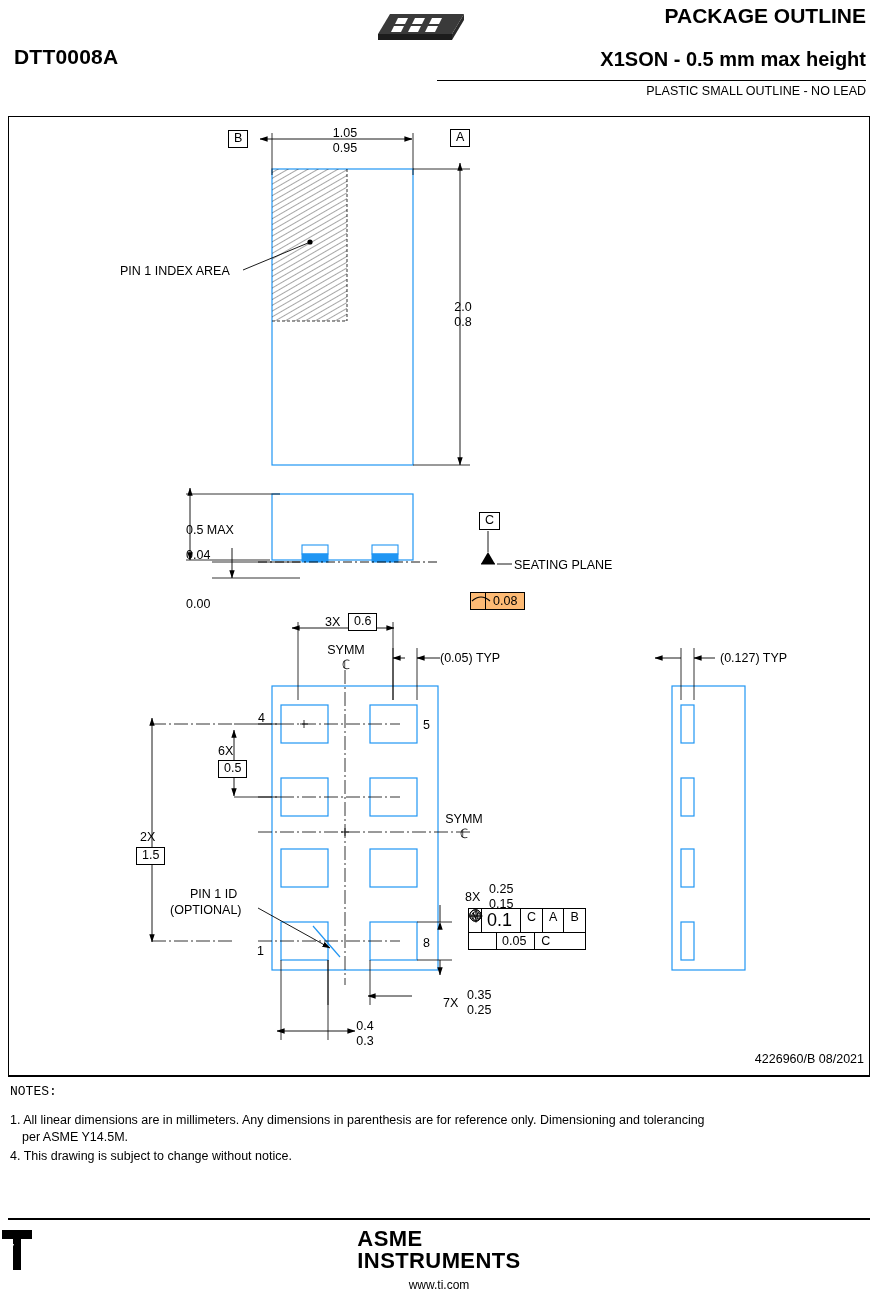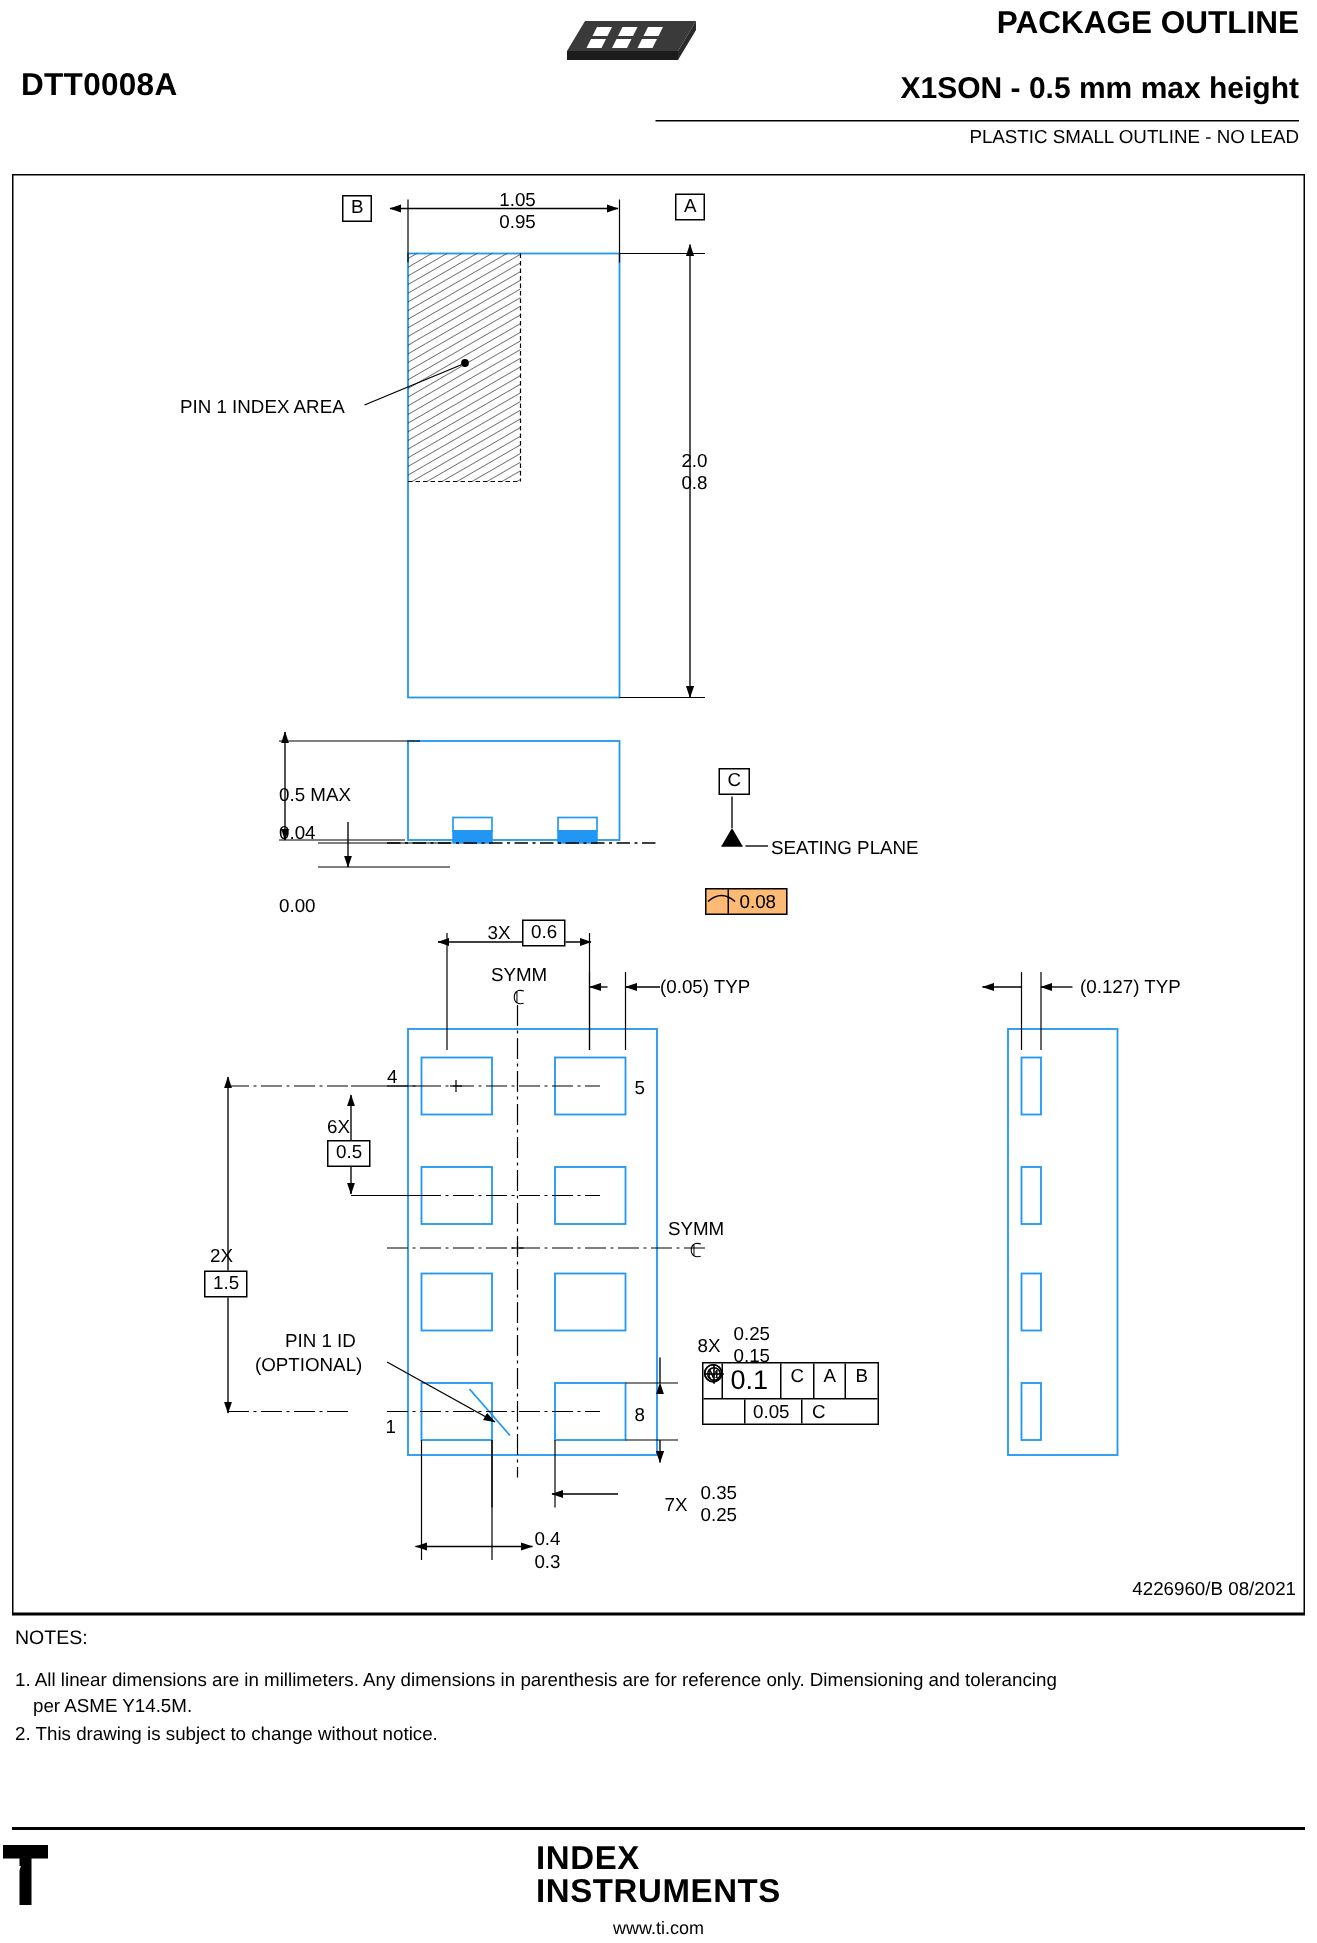--- a/index.html
+++ b/index.html
@@ -41,21 +41,21 @@
 
   
   .frame {
     position:absolute; left:8px; top:116px; width:862px; height:960px;
     border:1.3px solid #000;
   }
   .footer-rule {
     position:absolute; left:8px; top:1076px; width:862px; height:0;
     border-top:1.3px solid #000;
   }
-  .notes-title { position:absolute; left:10px; top:1084px; font-size:13px; }
+  .notes-title { position:absolute; left:10px; top:1084px; font-size:13px;font-family:Liberation Mono, monospace; }
   .notes-list { position:absolute; left:10px; top:1112px; font-size:12.5px; line-height:1.28; width:840px;}
   .notes-list div { margin-bottom:1px; }
   .notes-indent { padding-left:12px; }
 
   .bot-rule {
     position:absolute; left:8px; top:1218px; width:862px; height:0;
     border-top:2.6px solid #000;
   }
   .ti-logo { position:absolute; left:0; right:0; top:1228px; text-align:center; }
   .ti-url { position:absolute; left:0; right:0; top:1278px; text-align:center; font-size:12px; }
@@ -318,31 +318,31 @@
     </div>
   </div>
 
   <div class="docid">4226960/B   08/2021</div>
 
   <div class="footer-rule"></div>
   <div class="notes-title">NOTES:</div>
   <div class="notes-list">
     <div>1. All linear dimensions are in millimeters. Any dimensions in parenthesis are for reference only. Dimensioning and tolerancing</div>
     <div class="notes-indent">per ASME Y14.5M.</div>
-    <div style="margin-top:3px;">2. This drawing is subject to change without notice.</div>
+    <div style="margin-top:3px;">4. This drawing is subject to change without notice.</div>
   </div>
 
   <div class="bot-rule"></div>
   <div class="ti-logo">
     <div style="display:inline-flex; align-items:flex-start; gap:8px;">
       <svg width="34" height="44" viewBox="0 0 34 44">
         <polygon points="2,2 32,2 32,11 21,11 21,42 13,42 13,11 2,11" fill="#000"></polygon>
         <polygon points="6,16 14,16 10,26" fill="#fff"></polygon>
       </svg>
       <div style="text-align:left; line-height:0.98;">
-        <div style="font-size:22px; font-weight:bold; letter-spacing:0.4px;">INDEX</div>
+        <div style="font-size:22px; font-weight:bold; letter-spacing:0.4px;">ASME</div>
         <div style="font-size:22px; font-weight:bold; letter-spacing:0.4px;">INSTRUMENTS</div>
       </div>
     </div>
   </div>
   <div class="ti-url">www.ti.com</div>
 
 </div>
 
 </body></html>

